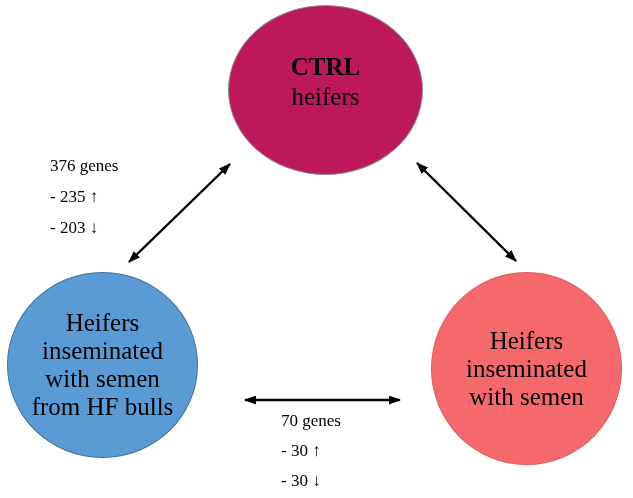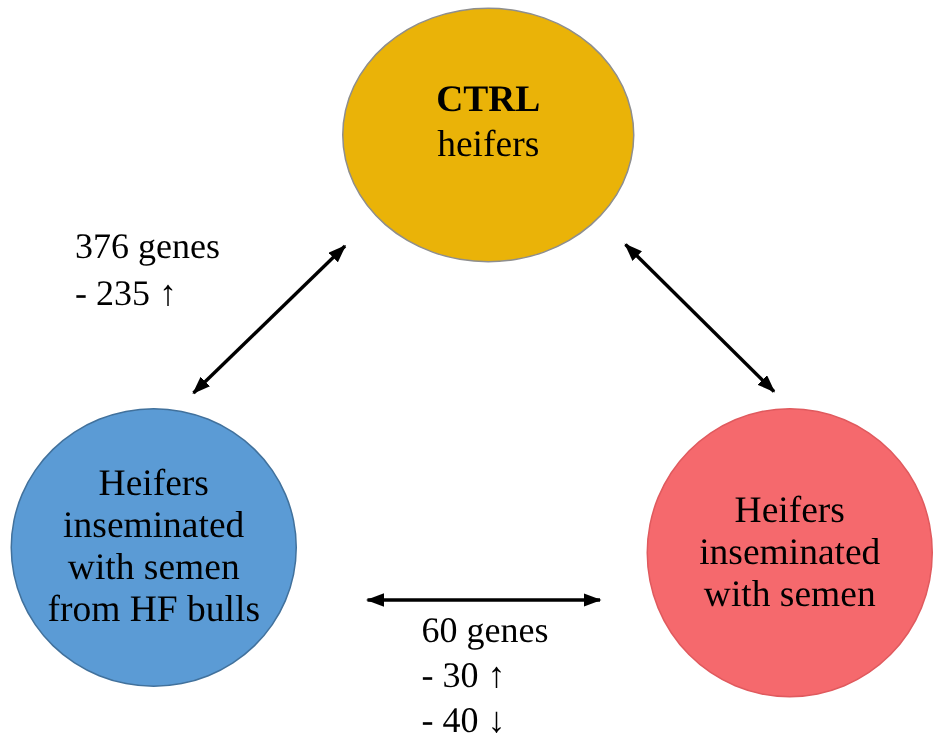--- a/index.html
+++ b/index.html
@@ -49,21 +49,21 @@
     left: 431px; top: 272px;
     width: 191px; height: 193px;
     background: #f5696d;
     border: 1.5px solid #e05a5e;
   }
   .node-text { font-size: 25px; line-height: 28px; }
   .node-ctrl .node-text { line-height: 30px; }
   .node-title { font-weight: bold; }
   .annotation {
     position: absolute;
-    font-size: 24px;
+    font-size: 17px;
     line-height: 31px;
     white-space: nowrap;
     text-align: left;
   }
   .ann-ctrl-hf { left: 50px; top: 150px; }
   .ann-ctrl-lf { left: 488px; top: 148px; }
   .ann-hf-lf  { left: 281px; top: 406px; line-height: 30px; }
   b { font-weight: normal; }
 </style>
 </head>
@@ -75,21 +75,21 @@
     <defs>
       <marker id="ah" markerUnits="userSpaceOnUse" markerWidth="12" markerHeight="9" refX="11" refY="4.5" orient="auto-start-reverse">
         <path d="M0,0 L12,4.5 L0,9 Z" fill="#000000"></path>
       </marker>
     </defs>
     <line class="arrow-line" x1="129" y1="262" x2="230" y2="164" marker-start="url(#ah)" marker-end="url(#ah)" style="stroke: rgb(0, 0, 0);"></line>
     <line class="arrow-line" x1="417" y1="163" x2="516" y2="261" marker-start="url(#ah)" marker-end="url(#ah)" style="stroke: rgb(0, 0, 0);"></line>
     <line class="arrow-line" x1="245" y1="400" x2="400" y2="400" marker-start="url(#ah)" marker-end="url(#ah)" style="stroke: rgb(0, 0, 0);"></line>
   </svg>
 
-  <div class="node node-ctrl" style="background: #eab308; border-color: rgb(142, 142, 142);">
+  <div class="node node-ctrl" style="background: #be185d; border-color: rgb(142, 142, 142);">
     <div class="node-text">
       <div class="node-title">CTRL</div>
       <div>heifers</div>
     </div>
   </div>
 
   <div class="node node-hf" style="background: rgb(91, 155, 213); border-color: rgb(65, 113, 156);">
     <div class="node-text">
       <div>Heifers</div>
       <div>inseminated</div>
@@ -102,22 +102,23 @@
     <div class="node-text">
       <div>Heifers</div>
       <div>inseminated</div>
       <div>with semen</div>
     </div>
   </div>
 
   <div class="annotation ann-ctrl-hf">
     <div>376 genes</div>
     <div>- 235 ↑</div>
+    <div>- 203 ↓</div>
   </div>
 
 
   <div class="annotation ann-hf-lf">
-    <div>60 genes</div>
+    <div>70 genes</div>
     <div>- 30 ↑</div>
-    <div>- 40 ↓</div>
+    <div>- 30 ↓</div>
   </div>
 
 </div>
 
 </body></html>

